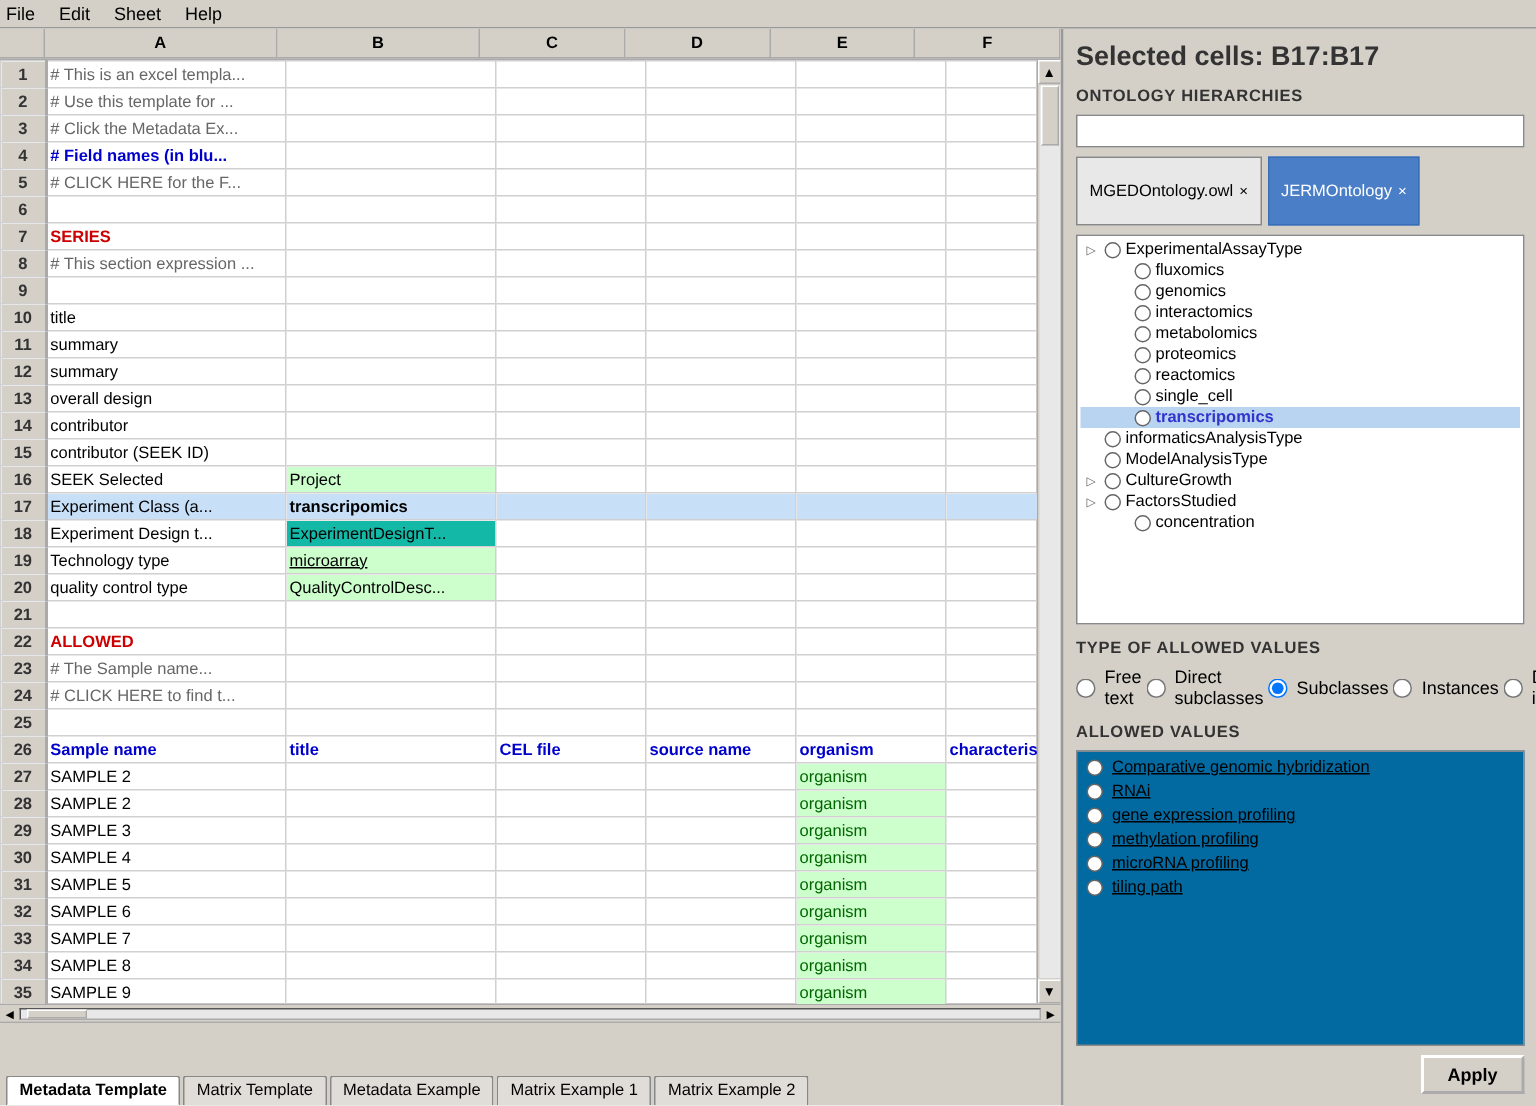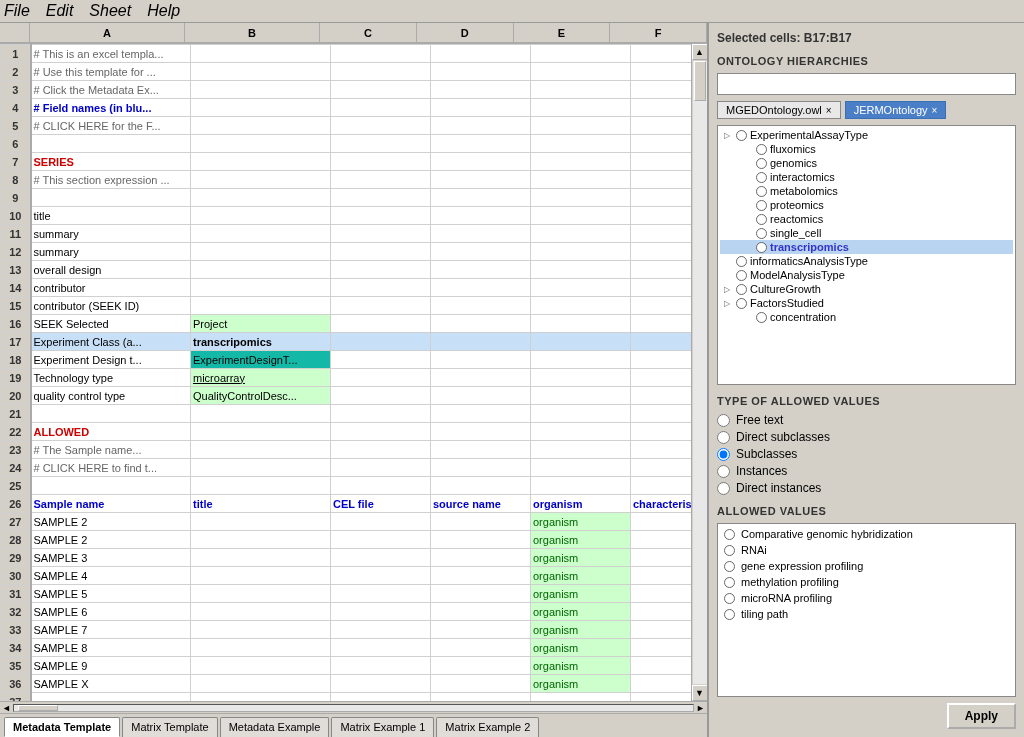--- a/index.html
+++ b/index.html
@@ -1,20 +1,20 @@
 <!DOCTYPE html>
 <html><head>
   <meta charset="utf-8">
   <style>
     * { box-sizing: border-box; margin: 0; padding: 0; }
     body { font-family: Arial, sans-serif; font-size: 12px; background: #d4d0c8; display: flex; flex-direction: column; height: 737px; overflow: hidden; }
 
     
     #menubar { background: #d4d0c8; border-bottom: 1px solid #999; padding: 2px 4px; display: flex; gap: 16px; }
-    #menubar span { cursor: pointer; font-size: 16px; font-style: italic; }
+    #menubar span { cursor: pointer; font-size: 12px; }
 
     
     #main { display: flex; flex: 1; overflow: hidden; }
 
     
     #spreadsheet-area { flex: 1; display: flex; flex-direction: column; background: #fff; border-right: 2px solid #999; overflow: hidden; }
 
     
     .col-header-row { display: flex; background: #d4d0c8; border-bottom: 1px solid #aaa; }
     .corner-cell { width: 30px; min-width: 30px; background: #d4d0c8; border-right: 1px solid #aaa; border-bottom: 1px solid #aaa; height: 20px; }
@@ -46,49 +46,49 @@
     #hscroll-area { height: 12px; background: #d4d0c8; border-top: 1px solid #aaa; display: flex; align-items: center; padding: 0 2px; }
 
     
     #tabbar { background: #d4d0c8; border-top: 1px solid #aaa; display: flex; padding: 3px 4px 0; gap: 2px; }
     .tab { background: #e0ddd8; border: 1px solid #888; border-bottom: none; padding: 3px 8px; font-size: 11px; cursor: pointer; border-radius: 2px 2px 0 0; }
     .tab.active { background: #fff; font-weight: bold; border-bottom: 1px solid #fff; }
 
     
     #right-panel { width: 315px; min-width: 315px; background: #d4d0c8; display: flex; flex-direction: column; padding: 8px; gap: 6px; overflow-y: auto; }
 
-    .panel-title { font-size: 12px; font-weight: bold; color: #333; }
+    .panel-title { font-size: 18px; font-weight: bold; color: #333; }
     .panel-section-title { font-size: 11px; font-weight: bold; color: #333; letter-spacing: 0.5px; text-transform: uppercase; margin-top: 4px; }
 
     
     #search-box { width: 100%; height: 22px; border: 1px solid #888; background: #fff; padding: 2px 4px; font-size: 11px; }
 
     
     #ontology-tabs { display: flex; gap: 4px; flex-wrap: wrap; }
-    .onto-tab { background: #e8e8e8; border: 1px solid #888; padding: 2px 8px; font-size: 11px; cursor: pointer; display: flex; align-items: center; gap: 4px; }
+    .onto-tab { background: #e8e8e8; border: 1px solid #888; padding: 16px 8px; font-size: 11px; cursor: pointer; display: flex; align-items: center; gap: 4px; }
     .onto-tab.active { background: #4a7ec7; color: #fff; border-color: #3a6eb7; }
     .onto-tab .close-x { cursor: pointer; font-size: 10px; }
 
     
     #tree-area { border: 1px solid #888; background: #fff; height: 260px; overflow-y: auto; overflow-x: hidden; padding: 2px; }
     .tree-item { display: flex; align-items: center; padding: 1px 0; font-size: 11px; cursor: pointer; white-space: nowrap; }
     .tree-item.selected { background: #b8d4f0; }
     .tree-item .indent { display: inline-block; }
     .tree-item .arrow { width: 12px; display: inline-block; font-size: 9px; }
     .tree-item .radio { width: 12px; height: 12px; border-radius: 50%; border: 1px solid #666; display: inline-block; margin-right: 3px; background: #fff; flex-shrink: 0; }
     .tree-item .label { font-size: 11px; }
     .tree-item.selected .label { font-weight: bold; color: #3333cc; }
 
     
-    #type-section { display: flex; flex-direction: column; gap: 3px; }
+    #type-section { display: flex; flex-direction: row; gap: 3px; }
     .radio-option { display: flex; align-items: center; gap: 6px; font-size: 12px; cursor: pointer; }
     .radio-option input[type=radio] { margin: 0; }
 
     
-    #allowed-values-area { border: 1px solid #888; background: #ffffff; flex: 1; min-height: 120px; overflow-y: auto; padding: 2px; }
+    #allowed-values-area { border: 1px solid #888; background: #0369a1; flex: 1; min-height: 120px; overflow-y: auto; padding: 2px; text-decoration: underline; }
     .av-item { display: flex; align-items: center; gap: 6px; padding: 2px 4px; font-size: 11px; }
     .av-radio { width: 12px; height: 12px; border-radius: 50%; border: 1px solid #666; background: #fff; flex-shrink: 0; display: inline-block; }
 
     
     #apply-btn { align-self: flex-end; background: #d4d0c8; border: 2px outset #fff; padding: 4px 16px; font-size: 12px; cursor: pointer; font-weight: bold; }
 
     
     .vscroll { width: 16px; background: #d4d0c8; border-left: 1px solid #aaa; display: flex; flex-direction: column; align-items: center; }
     .vscroll-btn { width: 16px; height: 16px; background: #d4d0c8; border: 1px outset #fff; display: flex; align-items: center; justify-content: center; font-size: 9px; cursor: pointer; }
     .vscroll-track { flex: 1; background: #e8e8e8; width: 14px; margin: 1px; }
@@ -478,21 +478,21 @@
 
     <div id="hscroll-area">
       <span style="font-size:9px; cursor:pointer;">◄</span>
       <div style="flex:1; height:8px; background:#e8e8e8; margin:0 2px; border:1px inset #aaa; display:flex; align-items:center;">
         <div style="width:40px; height:6px; background:#d4d0c8; border:1px outset #fff; margin-left:4px;"></div>
       </div>
       <span style="font-size:9px; cursor:pointer;">►</span>
     </div>
 
     <div id="tabbar">
-      <div id="tabs-container" style="display: flex; gap: 2px;">
+      <div id="tabs-container" style="display: flex; gap: 2px; margin-top: 32px;">
           <div class="tab active">Metadata Template</div>
           <div class="tab">Matrix Template</div>
           <div class="tab">Metadata Example</div>
           <div class="tab">Matrix Example 1</div>
           <div class="tab">Matrix Example 2</div>
         </div>
     </div>
   </div>
 
   <div id="right-panel">

